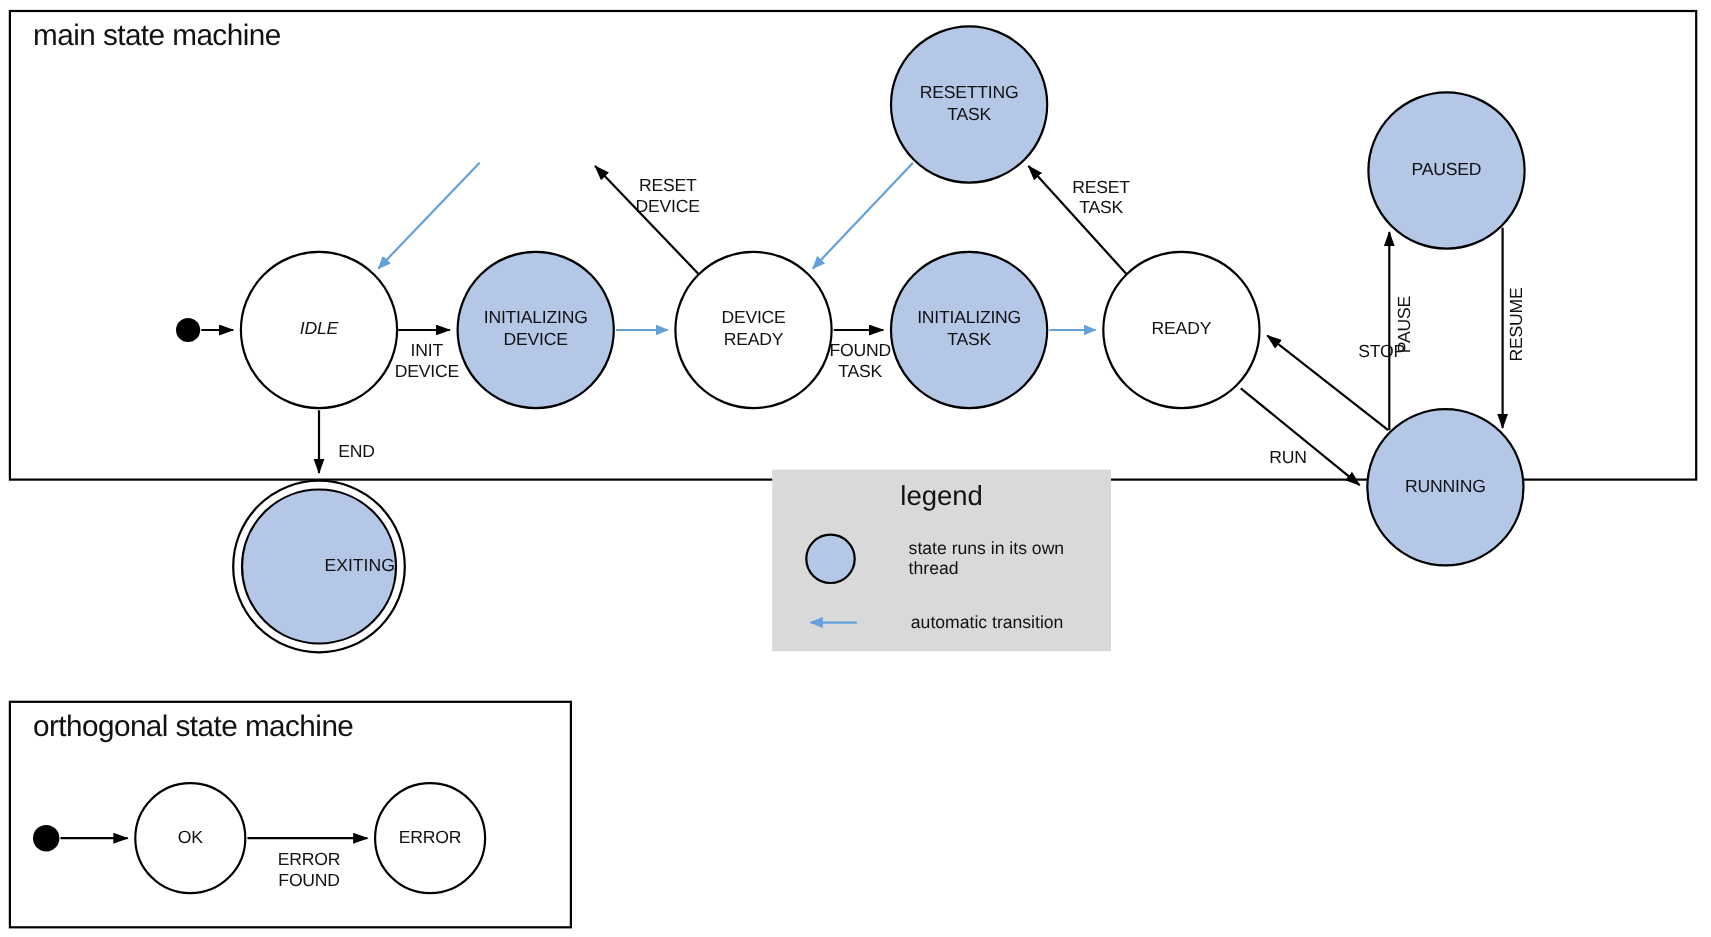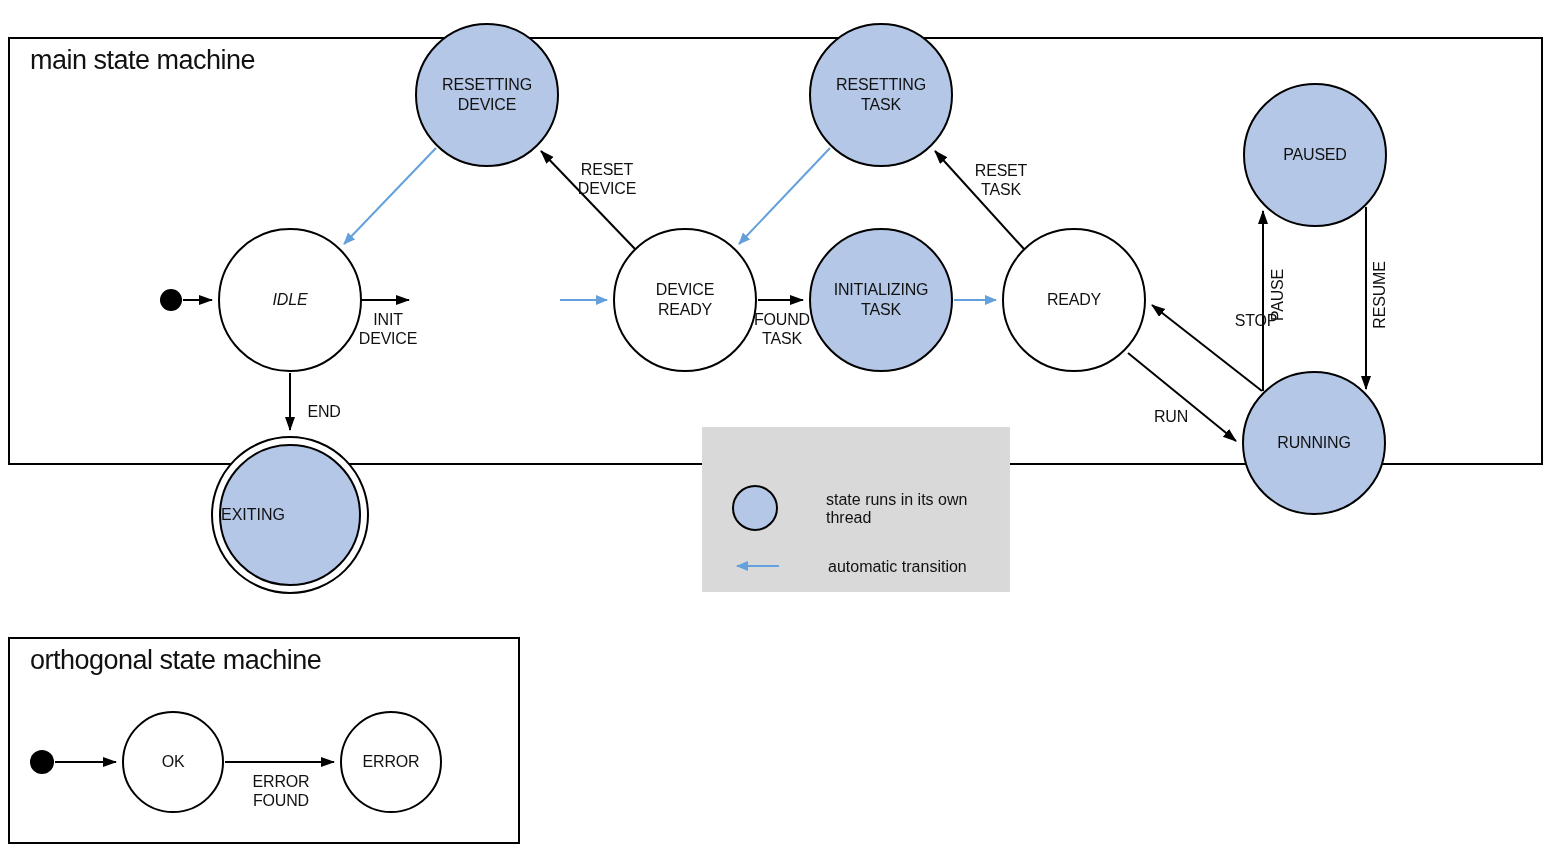--- a/index.html
+++ b/index.html
@@ -10,21 +10,21 @@
     --text:#111111;
     --bg:#ffffff;
   }
   html,body{margin:0;padding:0;background:var(--bg);}
   .canvas{
     position:relative;width:1555px;height:852px;overflow:hidden;background:var(--bg);
     font-family:"Liberation Sans","DejaVu Sans",sans-serif;color:var(--text);
   }
   .panel{position:absolute;border:2px solid var(--stroke);box-sizing:border-box;background:var(--bg);}
   .panel-title{position:absolute;left:20px;top:6px;font-size:27px;letter-spacing:-0.5px;}
-  #main-panel{left:8px;top:9px;width:1535px;height:428px;margin-top:28px;}
+  #main-panel{left:8px;top:9px;width:1535px;height:428px;}
   #ortho-panel{left:8px;top:637px;width:512px;height:207px;}
 
   .arrow-layer{position:absolute;left:0;top:0;pointer-events:none;}
   .ln-k{stroke:var(--stroke);stroke-width:2px;fill:none;}
   .ln-b{stroke:var(--auto-transition);stroke-width:2px;fill:none;}
   #ah-k path{fill:var(--stroke);}
   #ah-b path{fill:var(--auto-transition);}
 
   .state{
     position:absolute;width:144px;height:144px;border:2px solid var(--stroke);border-radius:50%;
@@ -34,21 +34,21 @@
   .state.threaded{background:var(--state-fill);}
   .state .lbl{width:104px;font-size:16px;line-height:20px;letter-spacing:-0.2px;}
   .state.small{width:102px;height:102px;}
 
   .final-outer{
     position:absolute;left:211px;top:436px;width:158px;height:158px;border:2px solid var(--stroke);
     border-radius:50%;background:var(--bg);display:flex;align-items:center;justify-content:center;box-sizing:border-box;
   }
   .final-inner{
     width:142px;height:142px;border:2px solid var(--stroke);border-radius:50%;background:var(--state-fill);
-    display:flex;align-items:center;justify-content:flex-start;text-align:center;box-sizing:border-box;
+    display:flex;align-items:center;justify-content:flex-end;text-align:center;box-sizing:border-box;
   }
 
   .dot{position:absolute;background:var(--stroke);border-radius:50%;}
   #dot-main{left:160px;top:289px;width:22px;height:22px;}
   #dot-ortho{left:30px;top:750px;width:24px;height:24px;}
 
   .tlabel{
     position:absolute;transform:translate(-50%,-50%);font-size:16px;line-height:19px;
     text-align:center;letter-spacing:-0.2px;
   }
@@ -75,20 +75,21 @@
 
   <div class="panel" id="main-panel">
     <div class="panel-title">main state machine</div>
   </div>
 
   <div class="panel" id="ortho-panel">
     <div class="panel-title">orthogonal state machine</div>
   </div>
 
   <div id="legend-panel">
+    <div class="legend-title">legend</div>
     <div class="legend-swatch"></div>
     <div class="legend-item" id="legend-thread-label">state runs in its own thread</div>
     <div class="legend-item" id="legend-auto-label">automatic transition</div>
   </div>
 
   <svg class="arrow-layer" width="1555" height="852">
     <defs>
       <marker id="ah-k" markerUnits="userSpaceOnUse" markerWidth="15" markerHeight="11" refX="13" refY="5" orient="auto">
         <path d="M0,0 L14,5 L0,10 Z"></path>
       </marker>
@@ -114,22 +115,22 @@
     <line class="ln-k" x1="225" y1="762" x2="334" y2="762" marker-end="url(#ah-k)"></line>
     <line class="ln-b" x1="779" y1="566" x2="737" y2="566" marker-end="url(#ah-b)"></line>
   </svg>
 
   <div class="dot" id="dot-main"></div>
   <div class="dot" id="dot-ortho"></div>
 
   <div class="state" style="left:218px;top:228px;font-style:italic;">
     <span class="lbl">IDLE</span>
   </div>
-  <div class="state threaded" style="left:415px;top:23px;">
-    <span class="lbl">RESETTING DEVICE</span>
+  <div class="state threaded" style="left:415px;top:228px;">
+    <span class="lbl">INITIALIZING DEVICE</span>
   </div>
   <div class="state" style="left:613px;top:228px;">
     <span class="lbl">DEVICE READY</span>
   </div>
   <div class="state threaded" style="left:809px;top:23px;">
     <span class="lbl">RESETTING TASK</span>
   </div>
   <div class="state threaded" style="left:809px;top:228px;">
     <span class="lbl">INITIALIZING TASK</span>
   </div>

